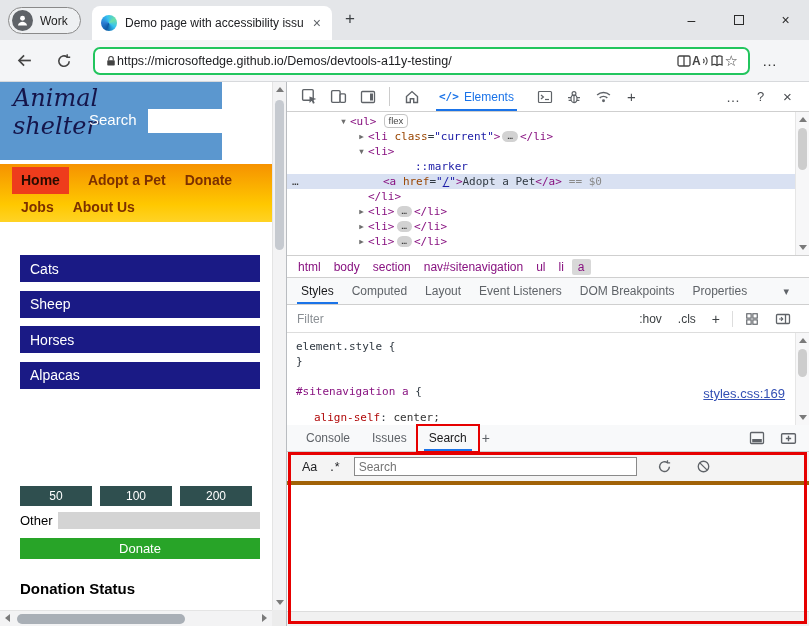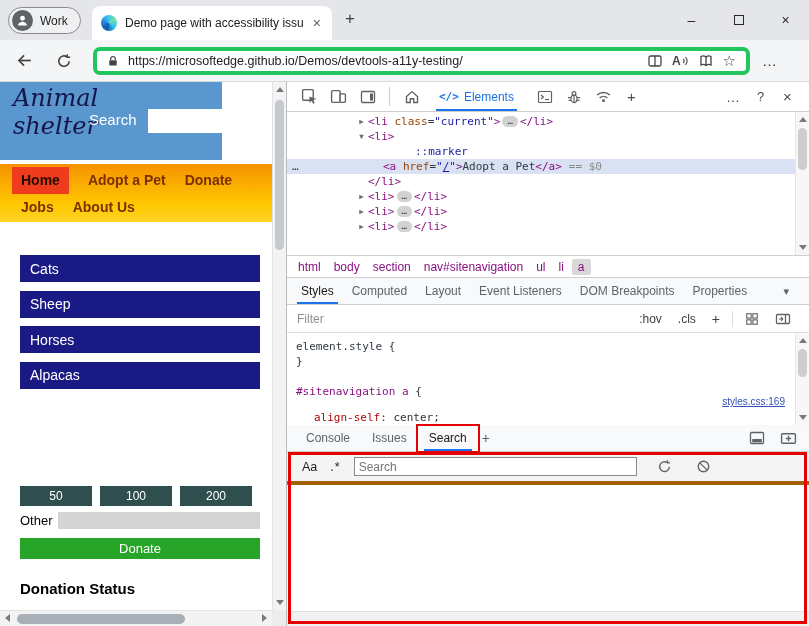--- a/index.html
+++ b/index.html
@@ -24,22 +24,22 @@
   .win-btn { width:47px; height:100%; display:flex; align-items:center; justify-content:center;
     font-size:14px; color:#2b2b2b; }
   .maxbox { width:10px; height:10px; border:1.3px solid #2b2b2b; display:inline-block; }
 
   
   .nav-toolbar { position:absolute; top:40px; left:0; right:0; height:42px; background:#f4f5f7;
     border-bottom:1px solid #d7d9dc; display:flex; align-items:center; }
   .tb-icon { display:flex; align-items:center; justify-content:center; color:#444; }
   .tb-back { margin-left:16px; } .tb-refresh { margin-left:23px; }
   .addressbar { margin-left:21px; width:657px; height:28px; background:#fff;
-    border:4px solid #22c55e; border-radius:7px; display:flex; align-items:center;
-    padding:0 10px; gap:9px; }
+    border:2px solid #22c55e; border-radius:7px; display:flex; align-items:center;
+    padding:0 10px; gap:0; }
   .url { flex:1; font-size:12.5px; color:#202124; white-space:nowrap; overflow:hidden; }
   .ra-wrap { display:flex; align-items:flex-start; gap:1px; font-size:12px; color:#444; font-weight:bold; }
   .star-glyph { font-size:15px; color:#444; line-height:1; }
   .more-btn { margin-left:12px; font-size:15px; color:#333; letter-spacing:1px; }
 
   
   .main { position:absolute; top:82px; left:0; right:0; bottom:0; display:flex; }
   .page { position:relative; width:287px; flex:0 0 287px; background:#fff;
     border-right:1px solid #b9bcc0; overflow:hidden; }
   .devtools { position:relative; flex:1; background:#fff; display:flex; flex-direction:column; }
@@ -135,22 +135,22 @@
   .tog { margin:0 8px; } .tog-plus { margin:0 8px; font-size:14px; }
   .vsep { width:1px; height:16px; background:#ddd; margin:0 4px; }
   .f-icon { margin:0 8px; display:flex; color:#5f6368; }
 
   .dt-styles { flex:0 0 92px; position:relative; font-family:"DejaVu Sans Mono", monospace;
     font-size:11px; line-height:15px; color:#303942; padding:6px 0 0 9px; overflow:hidden; }
   .sel-tok { color:#881280; }
   .rule2 { margin-top:15px; }
   .prop-row { margin-top:11px; padding-left:18px; }
   .prop { color:#b00909; } .cssval { color:#333; }
-  .sheet-link { position:absolute; right:24px; top:61px; color:#3450b4; text-decoration:underline;
-    font-size:10px; font-family:"Liberation Sans", sans-serif; }
+  .sheet-link { position:absolute; right:24px; top:53px; color:#3450b4; text-decoration:underline;
+    font-size:13px; font-family:"Liberation Sans", sans-serif; }
 
   .dt-drawer { flex:1; position:relative; display:flex; flex-direction:column; }
   .drawer-tabs { flex:0 0 27px; display:flex; align-items:stretch; padding-left:8px; font-size:12px;
     color:#5f6368; background:#f8f9fa; border-bottom:1px solid #cfcfcf; position:relative; }
   .dtab { padding:0 11px; display:flex; align-items:center; position:relative; }
   .dtab.selected { color:#18181a; }
   .dtab.selected::after { content:""; position:absolute; left:6px; right:6px; bottom:0; height:2px; background:#1a73e8; }
   .red-tab-outline { position:absolute; left:-2px; right:-2px; top:-1px; bottom:-2px;
     border:2px solid #e60000; pointer-events:none; z-index:6; }
   .dtab-plus { margin-left:4px; font-size:14px; color:#5f6368; align-self:center; }
@@ -343,20 +343,23 @@
             </svg>
         </span>
         <span class="dt-txtbtn" style="font-size:15px;">+</span>
         <span class="dt-spacer"></span>
         <span class="dt-txtbtn" style="font-size:14px; letter-spacing:1px;">…</span>
         <span class="dt-txtbtn" style="font-size:13px;">?</span>
         <span class="dt-txtbtn" style="font-size:15px;">×</span>
       </div>
 
       <div class="dt-dom">
+        <div class="dom-line pl1">
+          <span class="arrow">▼</span><span class="tag">&lt;ul&gt;</span><span class="dom-badge">flex</span>
+        </div>
         <div class="dom-line pl2">
           <span class="arrow">▶</span><span class="tag">&lt;li </span><span class="attr">class</span><span class="punct">=</span><span class="val">"current"</span><span class="tag">&gt;</span><span class="pill">…</span><span class="tag">&lt;/li&gt;</span>
         </div>
         <div class="dom-line pl2">
           <span class="arrow">▼</span><span class="tag">&lt;li&gt;</span>
         </div>
         <div class="dom-line plm">
           <span class="pseudo">::marker</span>
         </div>
         <div class="dom-line pla selected">

